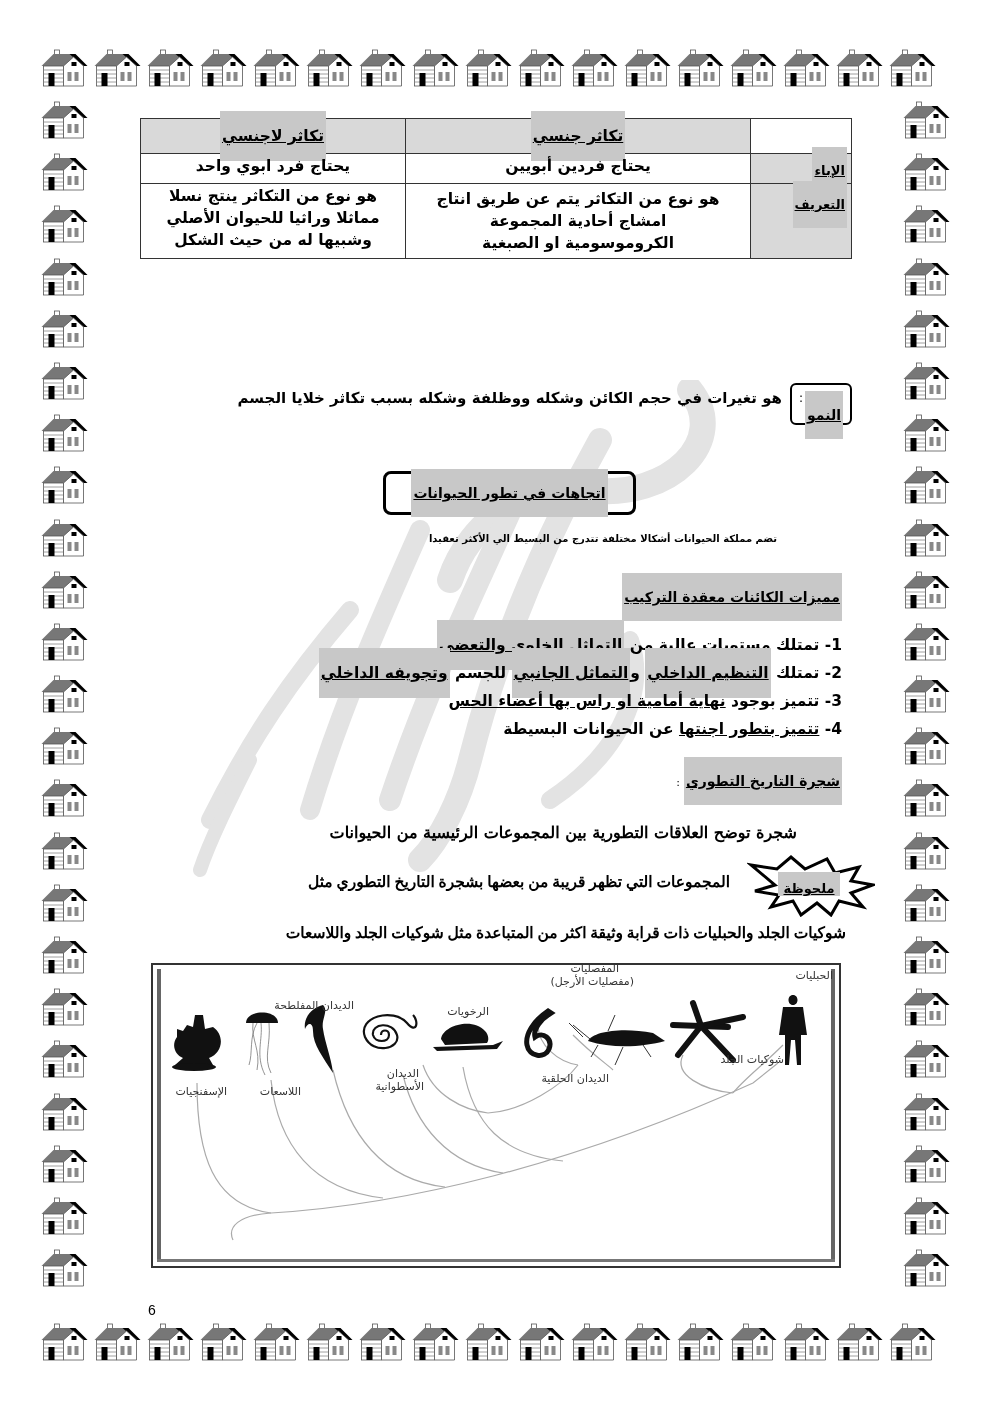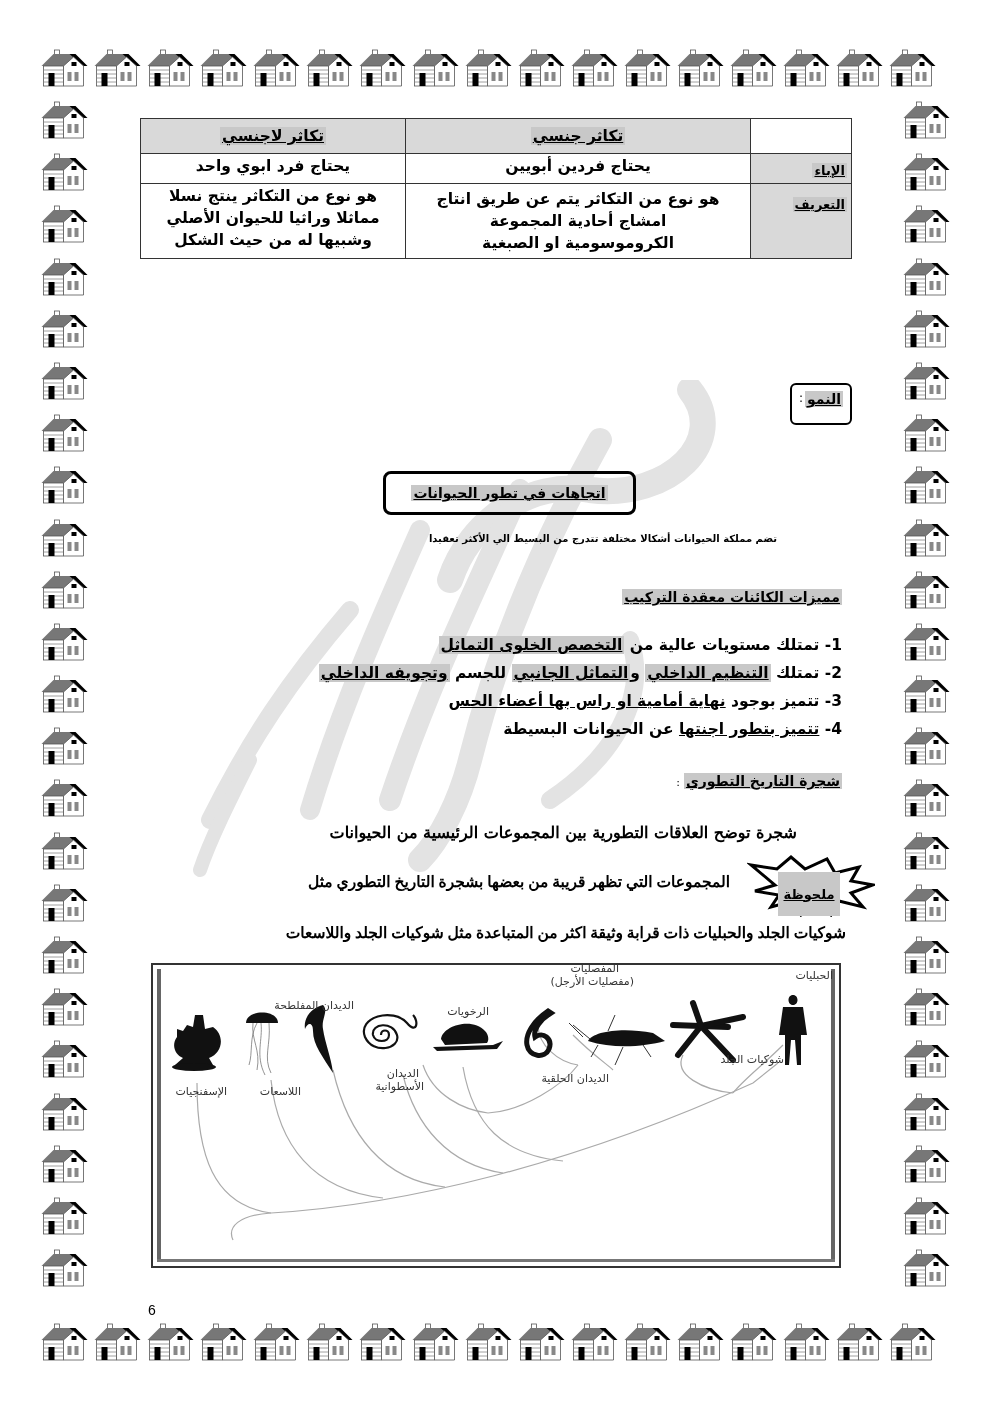--- a/index.html
+++ b/index.html
@@ -11,36 +11,36 @@
   .border-col .house { margin-bottom:12.2px; }
 
   .watermark { position:absolute; left:170px; top:380px; width:580px; height:500px; pointer-events:none; }
 
   table.cmp { position:absolute; left:140px; top:118px; width:712px; border-collapse:collapse; direction:rtl;
               font-family:"DejaVu Sans", sans-serif; font-weight:bold; }
   table.cmp td { border:1px solid #333; text-align:center; font-size:15.5px; line-height:22px; padding:1px 4px; vertical-align:top; }
   table.cmp td.rowhead { background:#d9d9d9; width:92px; text-align:right; vertical-align:bottom; font-size:13px; }
   table.cmp tr.head td { background:#d9d9d9; height:32px; vertical-align:middle; }
   table.cmp tr.head td.corner { background:#fff; }
-  .hl { background:#c8c8c8; text-decoration:underline; padding:0 2px; }
+  .hl { background:#c8c8c8; text-decoration:underline; padding:16px 2px; }
   .ul { text-decoration:underline; }
 
   .growth-row { position:absolute; top:383px; right:140px; display:flex; direction:rtl; align-items:flex-start; }
   .growth-box { border:2px solid #000; border-radius:6px; width:62px; height:42px; display:flex; align-items:flex-start; justify-content:center; padding-top:6px; box-sizing:border-box; }
   .growth-box span { font-weight:bold; font-size:14px; }
   .growth-def { font-weight:bold; font-size:15px; margin-right:8px; margin-top:6px; }
 
   .trend-box { position:absolute; left:383px; top:471px; width:253px; height:44px; border:3px solid #000; border-radius:8px; box-sizing:border-box; display:flex; align-items:center; justify-content:center; }
   .trend-box span { font-weight:bold; font-size:14px; }
 
   .line { position:absolute; direction:rtl; white-space:nowrap; font-weight:bold; }
   .sec-title { font-weight:bold; font-size:14px; }
 
   .note-burst { position:absolute; left:747px; top:855px; width:128px; height:62px; }
-  .note-label { position:absolute; left:778px; top:872px; width:62px; height:44px; background:#c8c8c8; display:flex; align-items:center; justify-content:center; font-weight:bold; font-size:13px; direction:rtl; }
+  .note-label { position:absolute; left:778px; top:872px; width:62px; height:24px; background:#c8c8c8; display:flex; align-items:flex-end; justify-content:center; font-weight:bold; font-size:13px; direction:rtl; }
 
   .tree-frame { position:absolute; left:151px; top:963px; width:690px; height:305px; border:2px solid #333; box-sizing:border-box; background:#fff; }
   .tree-frame .inner-l { position:absolute; left:4px; top:4px; bottom:4px; width:4px; background:#666; }
   .tree-frame .inner-r { position:absolute; right:4px; top:4px; bottom:4px; width:4px; background:#666; }
   .tree-frame .inner-b { position:absolute; left:4px; right:4px; bottom:4px; height:3px; background:#777; }
   .tree-label { position:absolute; font-size:11px; color:#333; direction:rtl; white-space:nowrap; font-family:"DejaVu Sans", sans-serif; }
 
   .page-num { position:absolute; left:148px; top:1302px; font-size:14px; font-family:"Liberation Sans", sans-serif; }
 </style>
 </head>
@@ -348,34 +348,35 @@
     <td>هو نوع من التكاثر ينتج نسلا مماثلا وراثيا للحيوان الأصلي وشبيها له من حيث الشكل</td>
   </tr>
 </tbody>
   </table>
 
 <div class="growth-row">
   <div class="growth-box">
     <span class="hl">النمو</span>
       <span style="font-weight:normal; font-size:12px; margin-right:2px;">:</span>
   </div>
+  <div class="growth-def">هو تغيرات في حجم الكائن وشكله ووظلفة وشكله بسبب تكاثر خلايا الجسم</div>
 </div>
 
 <div class="trend-box">
   <span class="hl" style="direction:rtl;">اتجاهات في تطور الحيوانات</span>
 </div>
 
 <div class="line" style="right:215px; top:533px; font-size:10px;">تضم مملكة الحيوانات أشكالا مختلفة تتدرج من البسيط الي الأكثر تعقيدا</div>
 
 <div class="line sec-title" style="right:150px; top:589px;">
   <span class="hl">مميزات الكائنات معقدة التركيب</span>
 </div>
 
 <div id="featuresList">
-    <div class="line" style="right: 150px; top: 636px; font-size: 15.5px;"><span>1-  </span><span>تمتلك مستويات عالية من </span><span class="hl">التخصص الخلوى التماثل</span></div>
+    <div class="line" style="right: 150px; top: 636px; font-size: 15.5px;"><span>1-  </span><span>تمتلك مستويات عالية من </span><span class="hl">التماثل الخلوى والتعضي</span></div>
     <div class="line" style="right: 150px; top: 664px; font-size: 15.5px;"><span>2-  </span><span>تمتلك </span><span class="hl">التنظيم الداخلي</span><span> و</span><span class="hl">التماثل الجانبي</span><span> للجسم </span><span class="hl">وتجويفه الداخلي</span></div>
     <div class="line" style="right: 150px; top: 692px; font-size: 15.5px;"><span>3-  </span><span>تتميز بوجود </span><span class="ul">نهاية أمامية او راس بها أعضاء الحس</span></div>
     <div class="line" style="right: 150px; top: 720px; font-size: 15.5px;"><span>4-  </span><span class="ul">تتميز بتطور اجنتها</span><span> عن الحيوانات البسيطة</span></div>
   </div>
 
 <div class="line sec-title" style="right:150px; top:773px;">
   <span class="hl">شجرة التاريخ التطوري</span><span style="font-weight:normal; font-size:11px; margin-right:4px;">:</span>
 </div>
 
 <div class="line" style="right:195px; top:823px; font-size:16px; font-family:'DejaVu Serif', serif;">شجرة توضح العلاقات التطورية بين المجموعات الرئيسية من الحيوانات</div>

